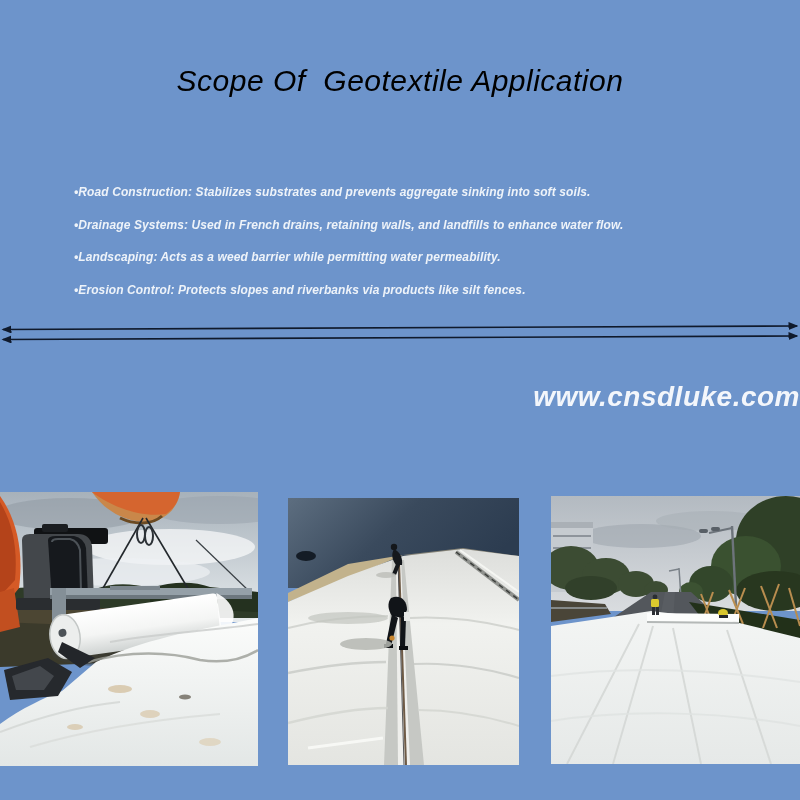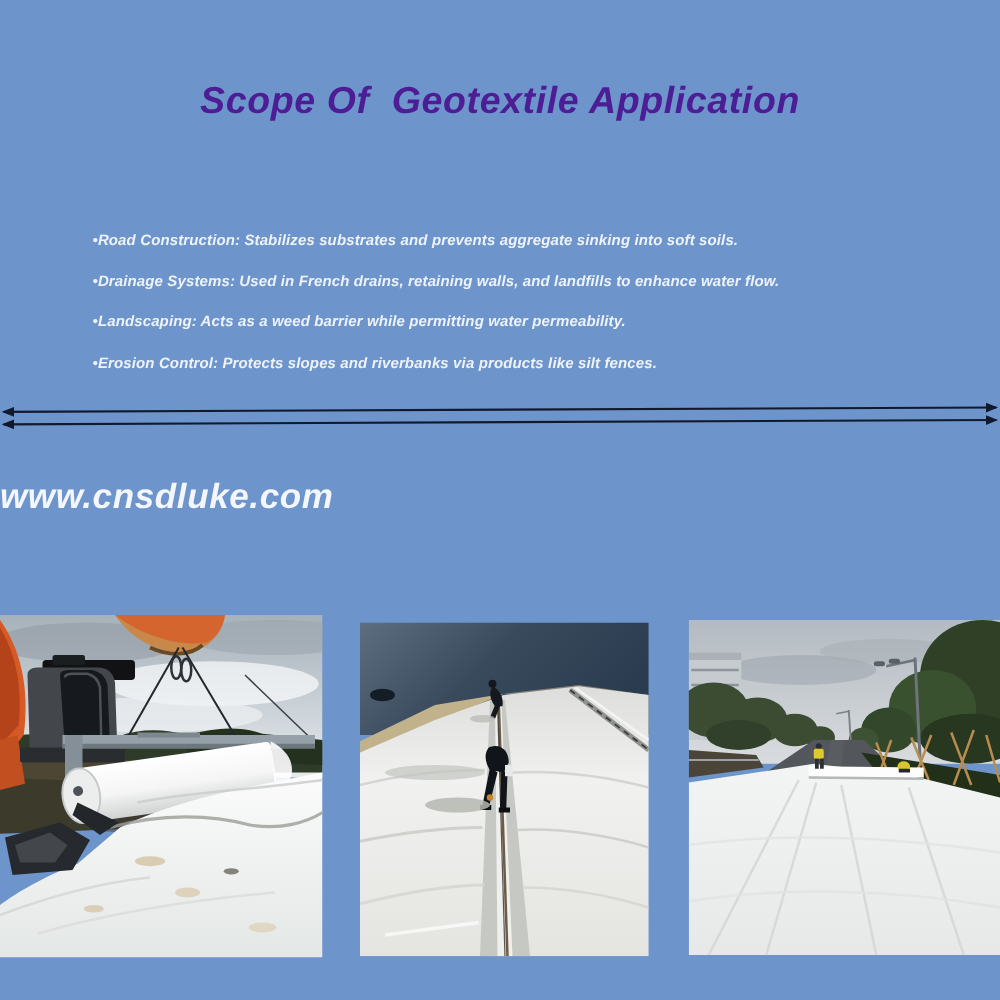--- a/index.html
+++ b/index.html
@@ -6,41 +6,41 @@
   #canvas{
     position:relative;
     width:800px;height:800px;
     background:#6d94cb;
     overflow:hidden;
     font-family:"Liberation Sans", sans-serif;
   }
   .title{
     position:absolute;left:0;top:64px;width:800px;
     text-align:center;
-    font-size:30px;font-weight:bold;font-style:italic;
-    color:#4c1d95;
+    font-size:30px;font-weight:normal;font-style:italic;
+    color:#000000;
     white-space:pre;
     letter-spacing:0.5px;
   }
   .bullets{
     position:absolute;left:74px;top:176px;width:726px;
   }
   .bullet-line{
     height:32.5px;line-height:32.5px;
     font-size:12px;font-weight:bold;font-style:italic;
     color:#eef3f9;
     white-space:nowrap;
     letter-spacing:0.1px;
   }
   .arrows{
     position:absolute;left:0;top:318px;width:800px;height:28px;
   }
   .website{
     position:absolute;left:0;top:381px;width:800px;
-    text-align:left;
+    text-align:right;
     font-size:28px;font-weight:bold;font-style:italic;
     color:#f3f6fb;
     letter-spacing:0.5px;
   }
   .photo{position:absolute;display:block;}
   #photo-excavator{left:0;top:492px;width:258px;height:274px;}
   #photo-slope{left:288px;top:498px;width:231px;height:267px;}
   #photo-road{left:551px;top:496px;width:249px;height:268px;}
   .photo svg{display:block;width:100%;height:100%;}
 </style>

